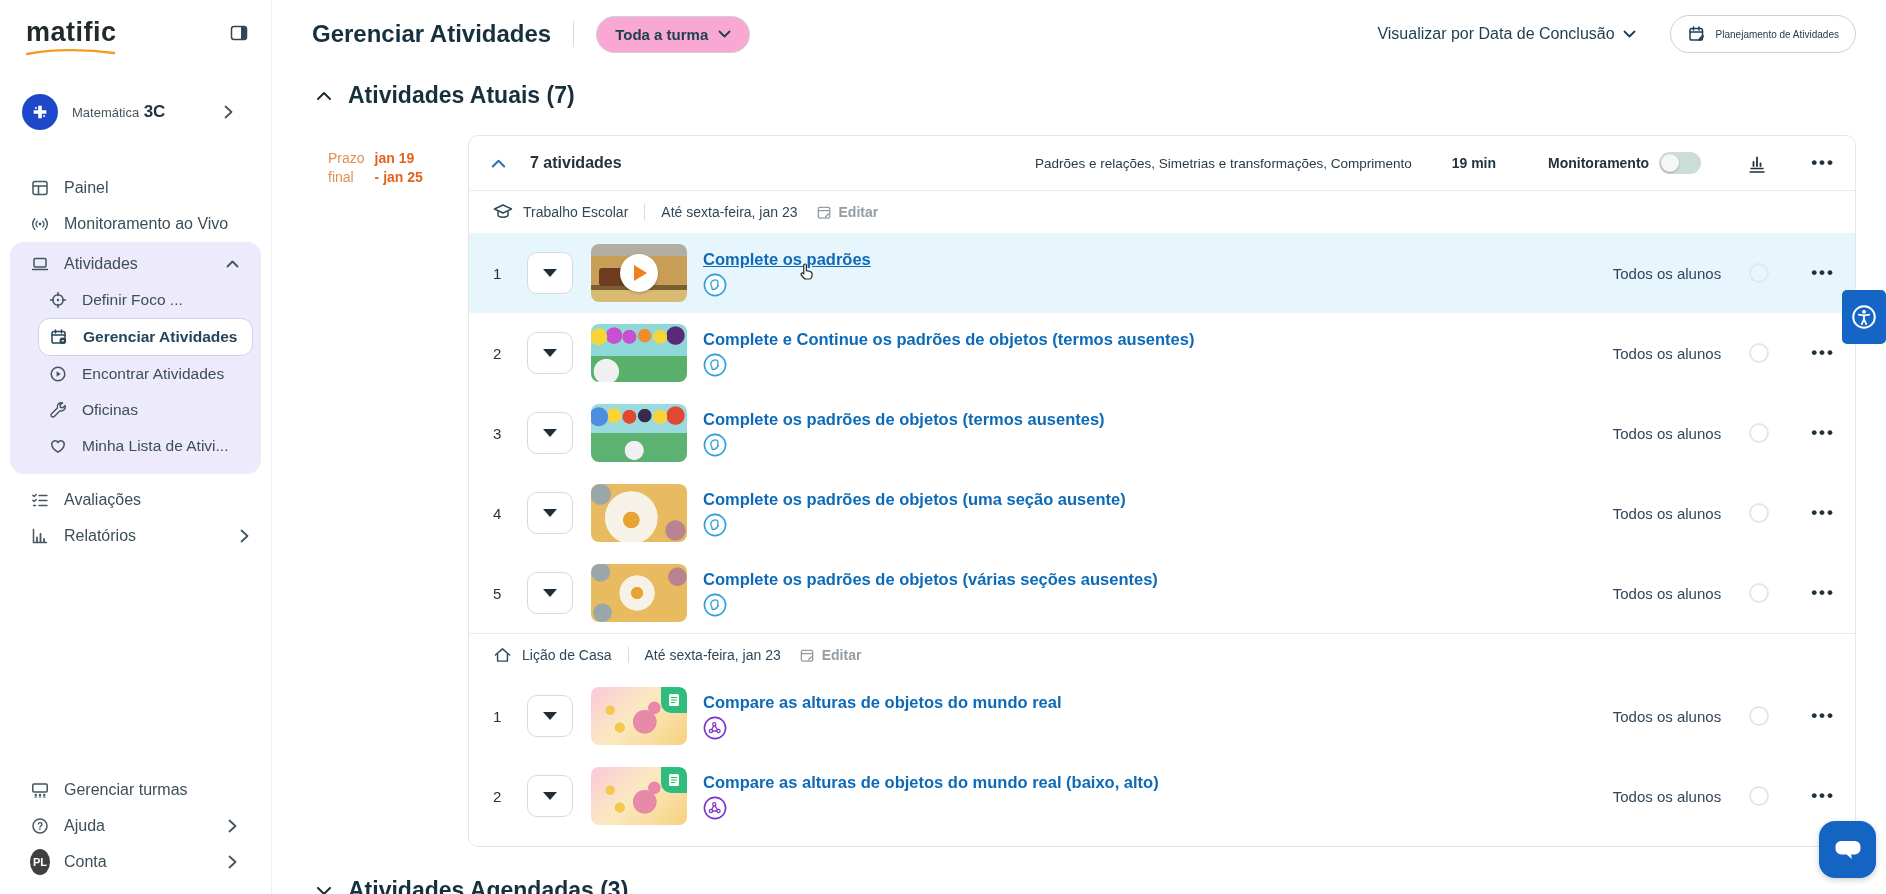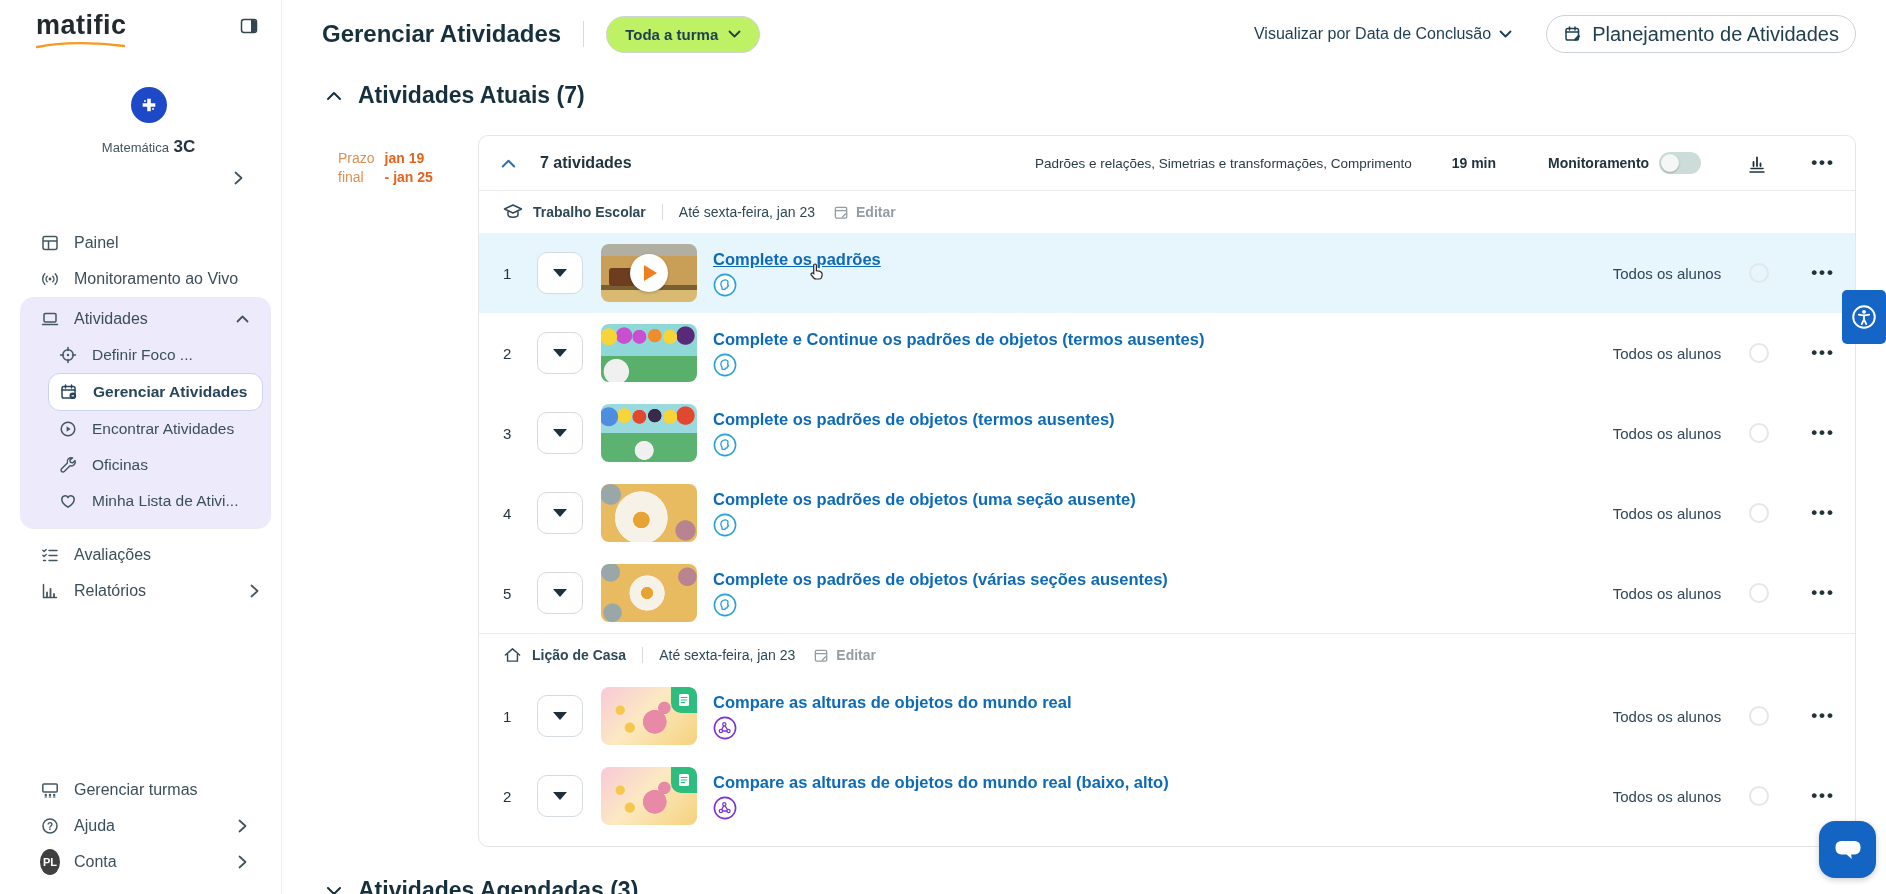--- a/index.html
+++ b/index.html
@@ -2,26 +2,26 @@
 <html><head>
 <meta charset="utf-8">
 <style>
   * { box-sizing: border-box; margin: 0; padding: 0; }
   html,body { width:1886px; height:894px; overflow:hidden; background:#fff;
     font-family:"Liberation Sans", sans-serif; color:#22343f; }
   .app { display:flex; width:1886px; height:894px; position:relative; }
 
   
   .sidebar { width:272px; height:100%; background:#fff; border-right:1px solid #edf0f2;
-    position:relative; flex:none; padding-top:10px;margin-left:10px; }
+    position:relative; flex:none; padding-top:17px; }
   .logo-row { display:flex; align-items:flex-start; justify-content:space-between; padding:2px 20px 0 26px; }
   .logo { font-size:27px; font-weight:600; letter-spacing:.5px; color:#232a2e; line-height:1; cursor:pointer; }
   .logo-underline { display:block; margin-top:2px; }
   .collapse-btn { background:none; border:none; cursor:pointer; padding:2px; margin-top:2px; }
-  .class-card { display:flex; align-items:center; gap:14px; margin:38px 16px 0 22px; cursor:pointer;flex-direction:column; }
+  .class-card { display:flex; align-items:center; gap:14px; margin:38px 16px 0 22px; cursor:pointer; }
   .class-avatar { width:36px; height:36px; border-radius:50%; background:#1d49c8; display:flex;
     align-items:center; justify-content:center; flex:none; }
   .class-txt { flex:1; }
   .class-subject { font-size:13px; color:#44555f; }
   .class-name { font-size:17px; font-weight:bold; color:#22343f; margin-top:1px; }
   .nav { margin-top:40px; }
   .nav-item { height:36px; display:flex; align-items:center; gap:14px; padding-left:30px;
     font-size:16px; color:#3c4f59; cursor:pointer; position:relative; }
   .nav-item .glyph { width:20px; height:20px; flex:none; display:flex; align-items:center; justify-content:center; }
   .nav-group { background:#edebfb; border-radius:14px; margin:0 10px; padding:4px 0 10px 0; }
@@ -33,25 +33,25 @@
   .nav-bottom { position:absolute; left:0; right:12px; bottom:14px; }
   .acct-avatar { width:26px; height:26px; border-radius:50%; background:#404040; color:#fff;
     font-size:11px; font-weight:bold; display:flex; align-items:center; justify-content:center; }
 
   
   .main { flex:1; position:relative; overflow:hidden; padding-top:12px; }
   .main-header { display:flex; align-items:center; padding:0 30px 0 40px; height:44px; }
   .page-title { font-size:24px; font-weight:bold; color:#16303e; }
   .vdiv { width:1px; height:26px; background:#d7dce0; margin:0 22px; }
   .pill-btn { display:flex; align-items:center; gap:10px; border:1px solid #ccd2d6; border-radius:20px;
-    background:#bef264; height:37px; padding:0 18px; font-size:15px; font-weight:bold; color:#21404f; cursor:pointer; }
+    background:#f9a8d4; height:37px; padding:0 18px; font-size:15px; font-weight:bold; color:#21404f; cursor:pointer; }
   .viewby { margin-left:auto; display:flex; align-items:center; gap:8px; font-size:16px; color:#1d3d52;
     cursor:pointer; margin-right:34px; }
   .plan-btn { display:flex; align-items:center; gap:9px; border:1px solid #ccd2d6; border-radius:20px;
-    background:#fff; height:38px; padding:0 16px; font-size:20px; color:#21404f; cursor:pointer; }
+    background:#fff; height:38px; padding:0 16px; font-size:10px; color:#21404f; cursor:pointer; }
   .section-head { display:flex; align-items:center; gap:16px; margin:26px 0 0 44px; }
   .section-title { font-size:23px; font-weight:bold; color:#16303e; }
   .chev-btn { background:none; border:none; cursor:pointer; display:flex; align-items:center; }
 
   .content { display:flex; margin-top:26px; }
   .deadline { width:196px; padding:14px 0 0 56px; flex:none; font-size:14px; line-height:1.35; }
   .dl-labels { color:#df8f52; float:left; margin-right:10px; }
   .dl-dates  { color:#e4641e; font-weight:bold; }
 
   .panel { flex:1; margin-right:30px; border:1px solid #e3e7ea; border-radius:10px; background:#fff; }
@@ -67,21 +67,21 @@
   .toggle .knob { position:absolute; left:2px; top:2px; width:18px; height:18px; border-radius:50%;
     background:#f5f7f7; box-shadow:0 1px 2px rgba(0,0,0,.25); }
   .chart-btn { background:none; border:none; cursor:pointer; margin-left:46px; display:flex; }
   .dots { background:none; border:none; cursor:pointer; font-size:17px; font-weight:bold;
     letter-spacing:2px; color:#20323c; }
   .ph-right .dots { margin-left:44px; }
   .hline { height:1px; background:#e9ecee; }
 
   .group-head { display:flex; align-items:center; gap:10px; height:42px; padding-left:24px;
     font-size:14px; }
-  .gh-label { font-weight:bold; color:#2f4858; }
+  .gh-label { font-weight:normal; color:#2f4858; }
   .gh-div { width:1px; height:16px; background:#d7dce0; margin:0 6px; }
   .gh-due { font-weight:normal; color:#2f4858; }
   .gh-edit { display:flex; align-items:center; gap:6px; color:#939da3; font-weight:bold;
     background:none; border:none; cursor:pointer; font-size:14px; margin-left:8px; }
 
   .row { display:flex; align-items:center; height:80px; padding:0 20px 0 24px; }
   .row.hovered { background:#e7f5fc; }
   .rnum { width:20px; font-size:15px; color:#22343f; }
   .dd { width:46px; height:42px; border:1px solid #d5dade; border-radius:10px; background:#fff;
     margin-left:14px; cursor:pointer; display:flex; align-items:center; justify-content:center; }

